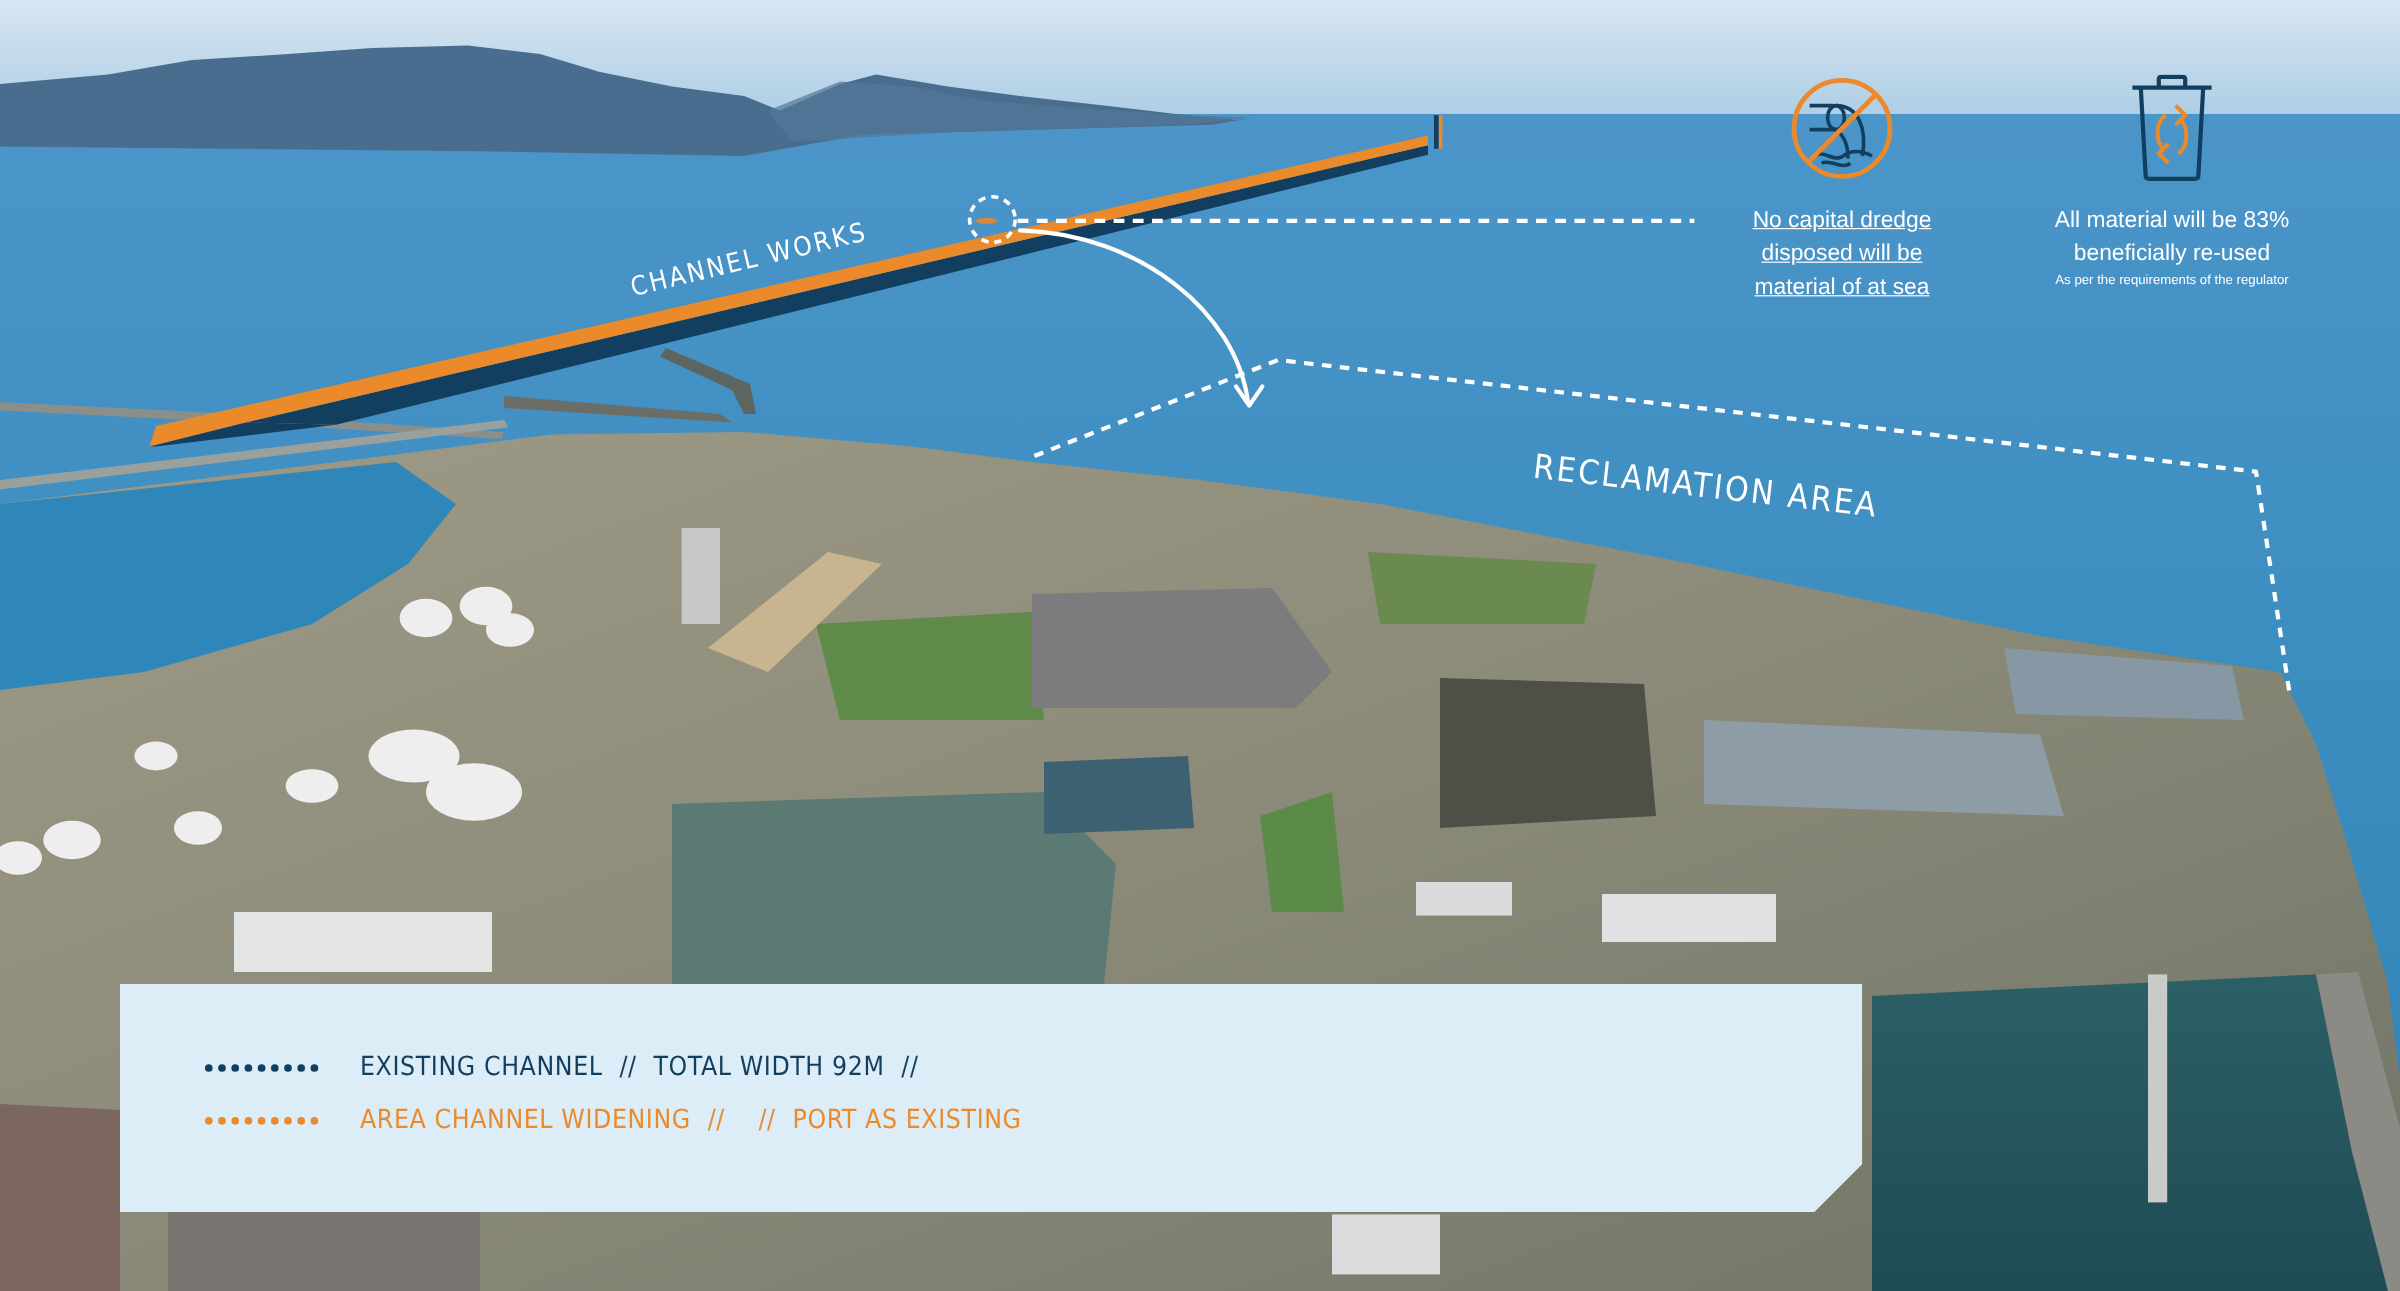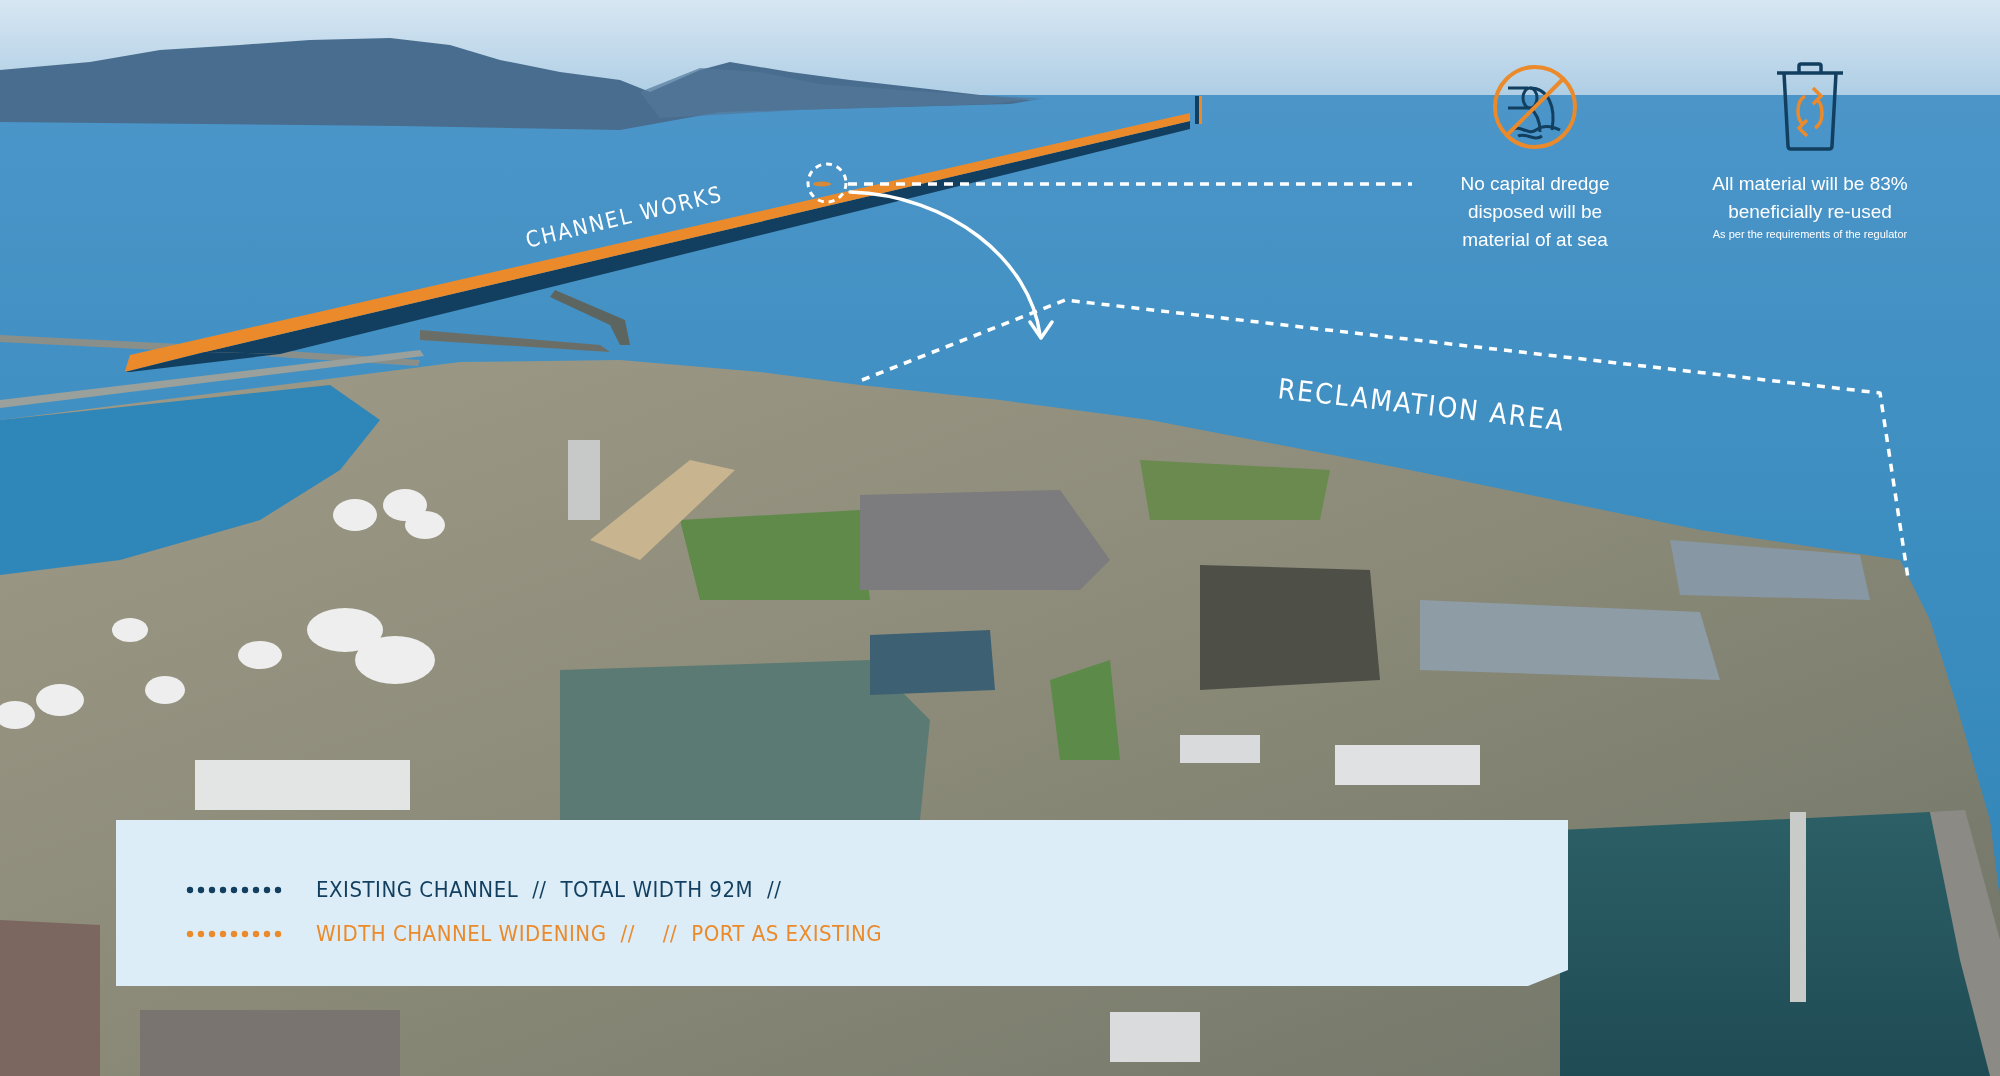--- a/index.html
+++ b/index.html
@@ -7,23 +7,23 @@
   .scene { position:absolute; inset:0; }
   .overlay { position:absolute; inset:0; pointer-events:none; }
   .overlay svg { position:absolute; left:0; top:0; }
   .label-rot { position:absolute; color:#ffffff; font-family:"DejaVu Sans Condensed","DejaVu Sans", sans-serif; letter-spacing:2px; white-space:nowrap; transform-origin:left center; }
   .channel-label { left:526px; top:228px; font-size:22px; transform:rotate(-13.5deg); letter-spacing:2px; }
   .reclaim-label { left:1278px; top:372px; font-size:28px; transform:rotate(6.5deg); letter-spacing:2px; }
   .info { position:absolute; text-align:center; color:#ffffff; font-family:"Liberation Sans", sans-serif; }
   .info .icon { display:block; margin:0 auto 18px auto; }
   .info .t { font-size:19px; line-height:28px; }
   .info .sub { font-size:11px; line-height:16px; }
-  .info1 { left:1440px; top:62px; width:190px; }
+  .info1 { left:1440px; top:62px; width:190px;text-decoration:underline; }
   .info2 { left:1660px; top:62px; width:300px; }
-  .legend { position:absolute; left:116px; top:820px; width:1452px; height:166px; background:#dcedf7;
+  .legend { position:absolute; left:100px; top:820px; width:1452px; height:190px; background:#dcedf7;
             clip-path:polygon(0 0, 100% 0, 100% 150px, 1412px 100%, 0 100%); }
   .legend-row { position:absolute; left:70px; display:flex; align-items:center; font-family:"DejaVu Sans Condensed","DejaVu Sans", sans-serif; font-size:22px; letter-spacing:0.5px; white-space:nowrap; }
   .legend-row .dots { width:96px; height:8px; margin-right:34px; }
   .row1 { top:57px; color:#123f5f; }
   .row2 { top:101px; color:#eb8a2b; }
   .sep { padding:0 14px; }
 </style>
 </head>
 <body>
 
@@ -192,18 +192,18 @@
           <circle cx="15" cy="4" r="3.2"></circle>
           <circle cx="26" cy="4" r="3.2"></circle>
         <circle cx="37" cy="4" r="3.2"></circle>
           <circle cx="48" cy="4" r="3.2"></circle>
           <circle cx="59" cy="4" r="3.2"></circle>
         <circle cx="70" cy="4" r="3.2"></circle>
           <circle cx="81" cy="4" r="3.2"></circle>
           <circle cx="92" cy="4" r="3.2"></circle>
       </g>
     </svg>
-    <span>WIDTH CHANNEL WIDENING</span>
+    <span>AREA CHANNEL WIDENING</span>
     <span class="sep">//</span>
     <span class="sep">//</span>
     <span>PORT AS EXISTING</span>
   </div>
 </div>
 
 </body></html>

